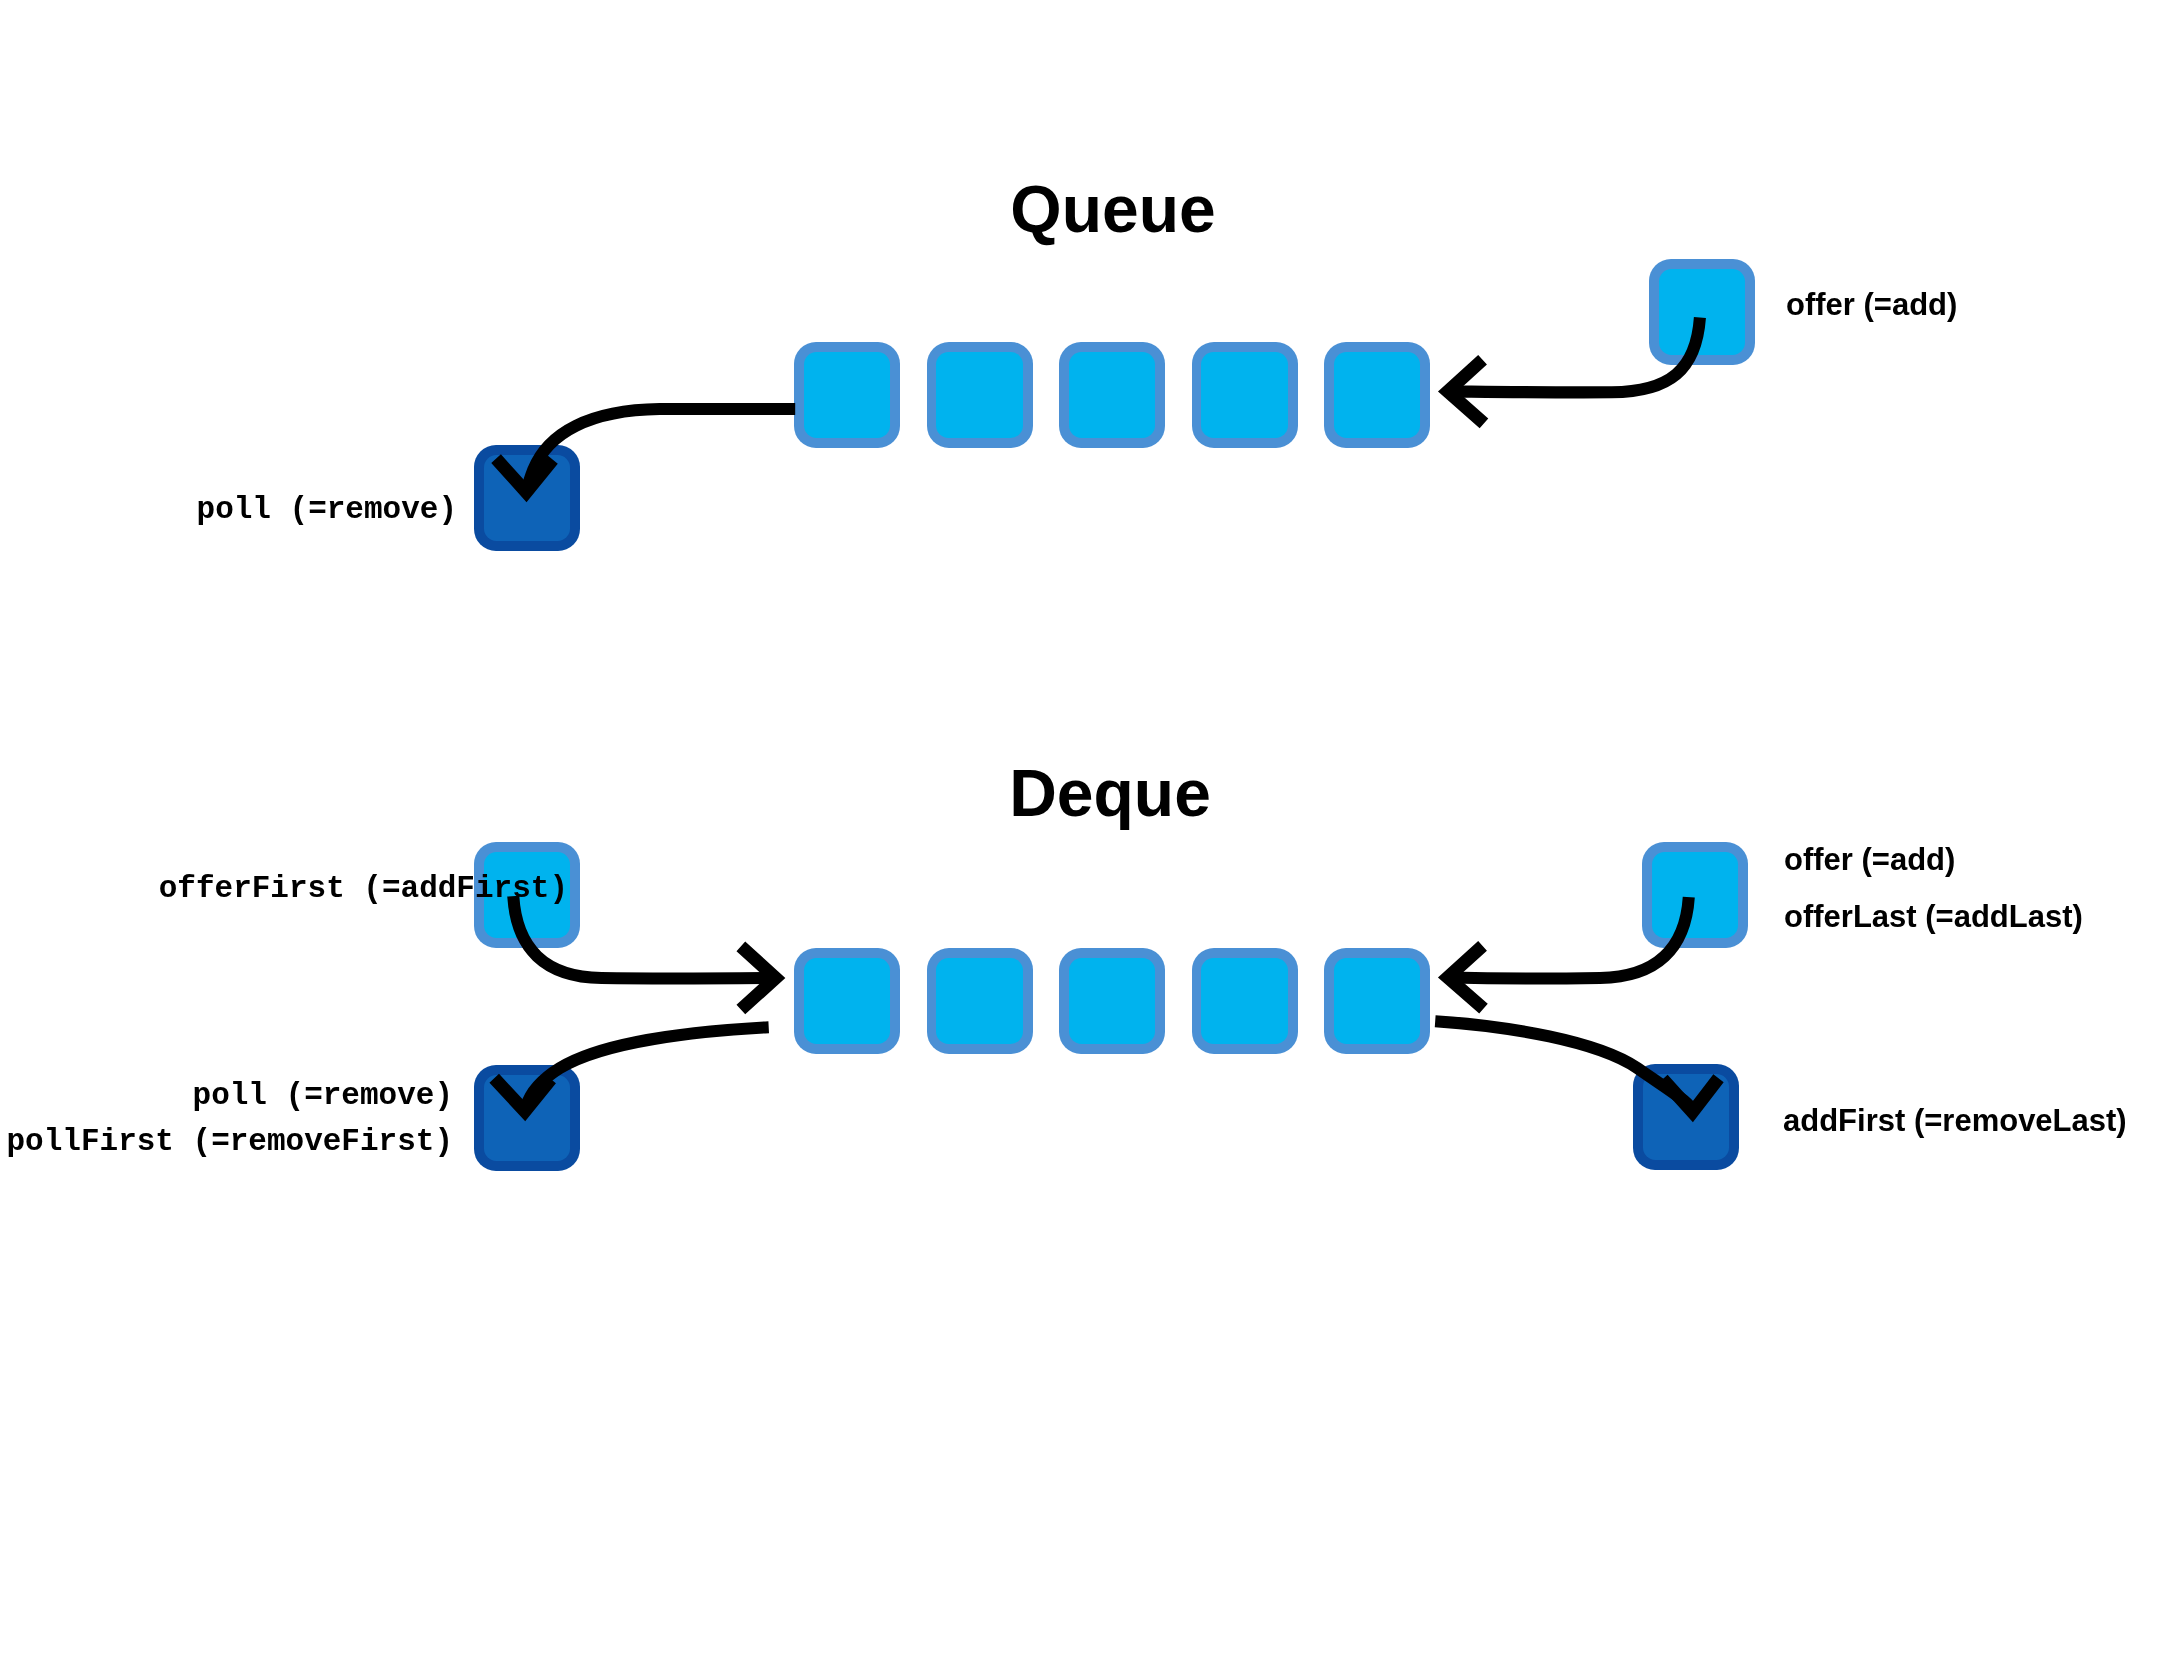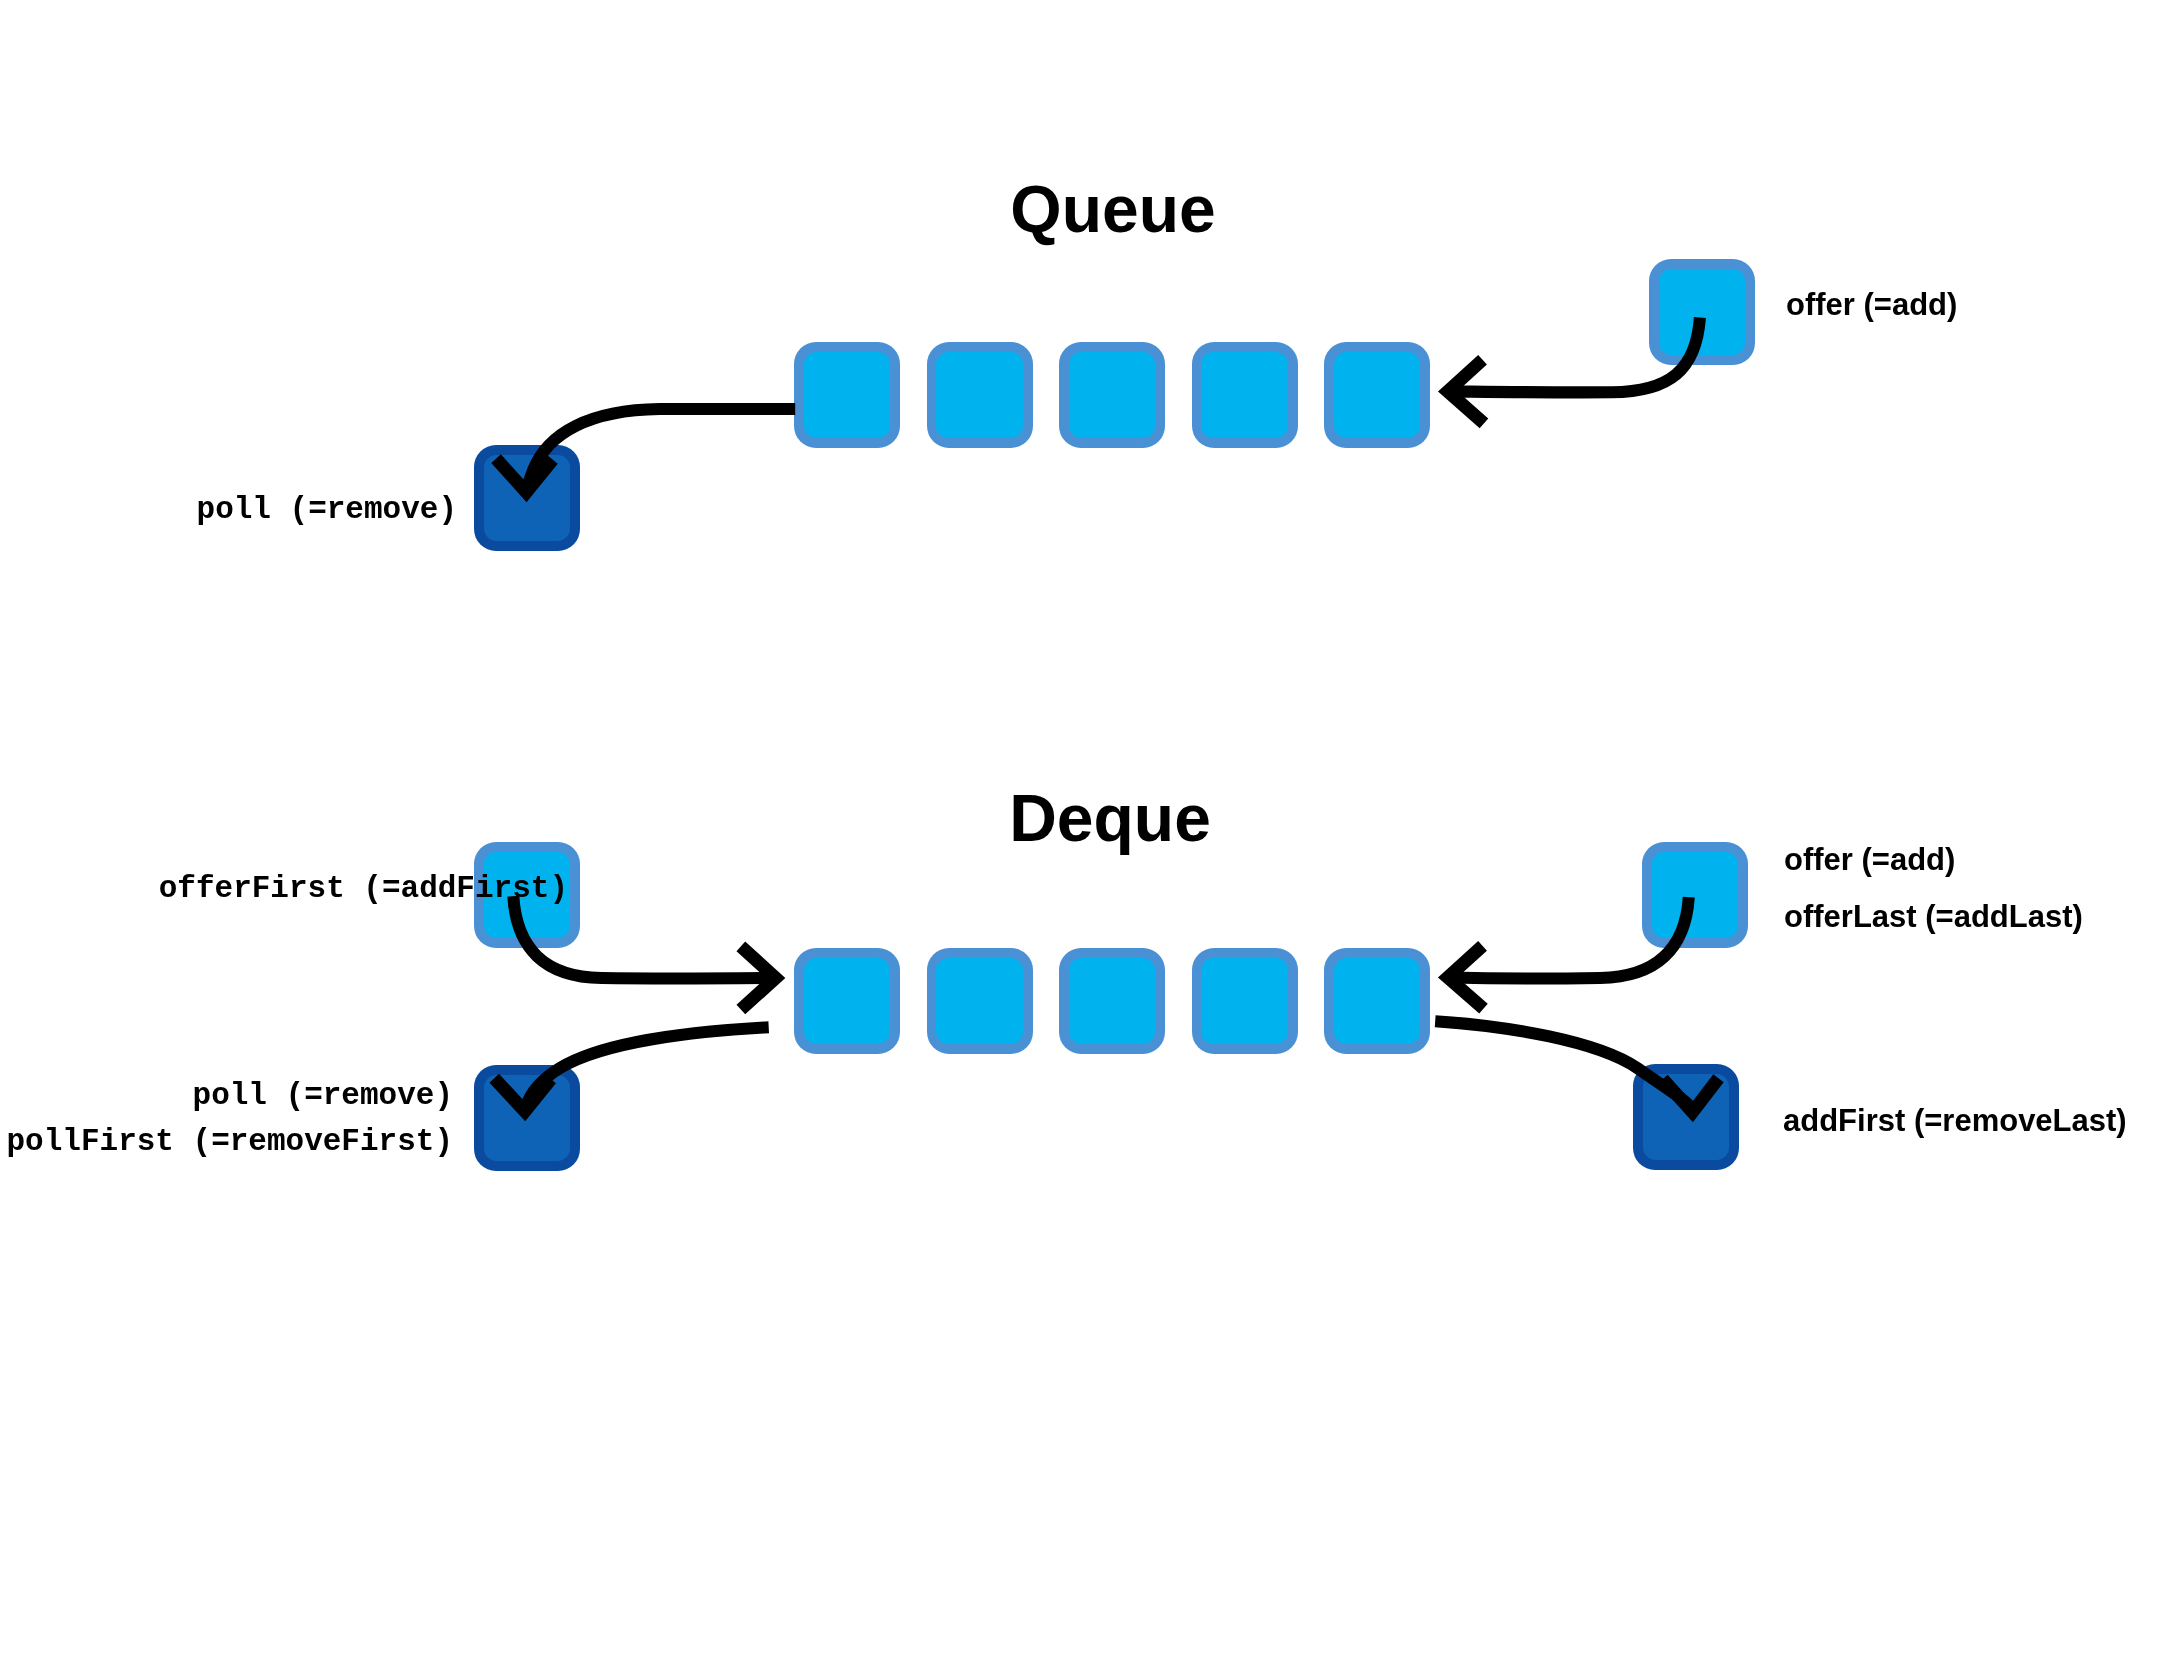--- a/index.html
+++ b/index.html
@@ -73,21 +73,21 @@
     </div>
 
   <div class="sq dark" style="left:474px;top:421px;">
       <div class="in"></div>
     </div>
 
   <div class="lbl" style="left:1786px;top:258px;">offer (=add)</div>
 
   <div class="lbl right" style="right:1726px;top:463px;">poll (=remove)</div>
 
-  <div class="title" style="left:1110px;top:757px;">Deque</div>
+  <div class="title" style="left:1110px;top:732px;">Deque</div>
 
   <div class="row" style="left:794px;top:924px;">
       <div class="sq">
         <div class="in"></div>
       </div>
       <div class="sq">
         <div class="in"></div>
       </div>
       <div class="sq">
         <div class="in"></div>

